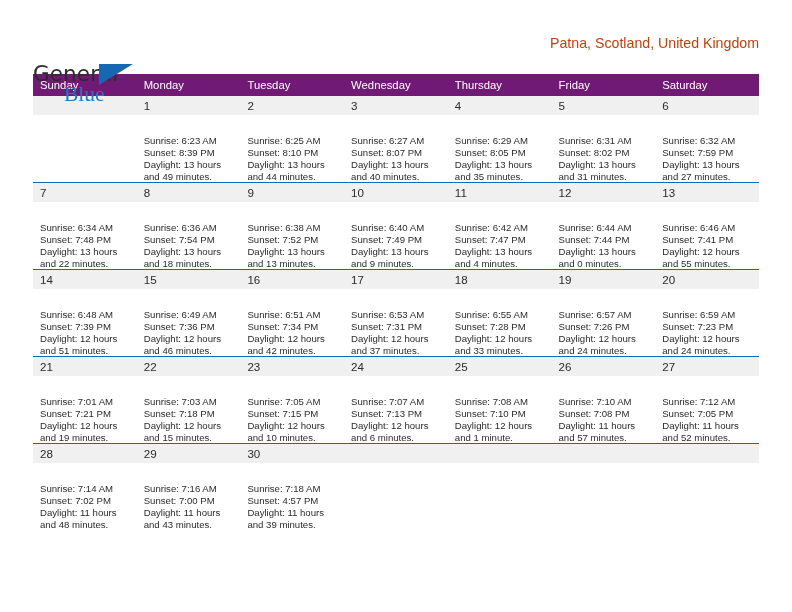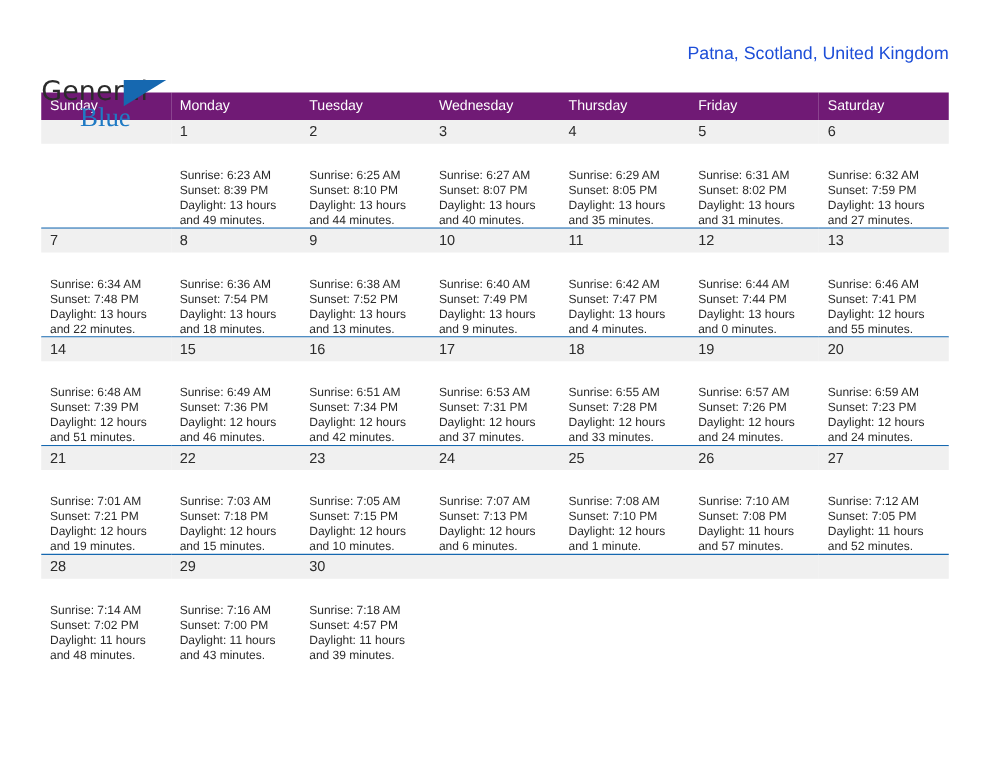--- a/index.html
+++ b/index.html
@@ -71,21 +71,21 @@
   .cal-title {
     font-size: 26.5px;
     font-weight: normal;
     color: #2b2b2b;
     letter-spacing: .1px;
     line-height: 1.15;
     margin: 0;
   }
   .cal-subtitle {
     font-size: 14.2px;
-    color: #1d4ed8;
+    color: #c2410c;
     margin: 9px 0 0 0;
     line-height: 1.1;
   }
 
   
   .calendar {
     width: 726px;
     border-collapse: collapse;
     table-layout: fixed;
     margin-top: 2px;

